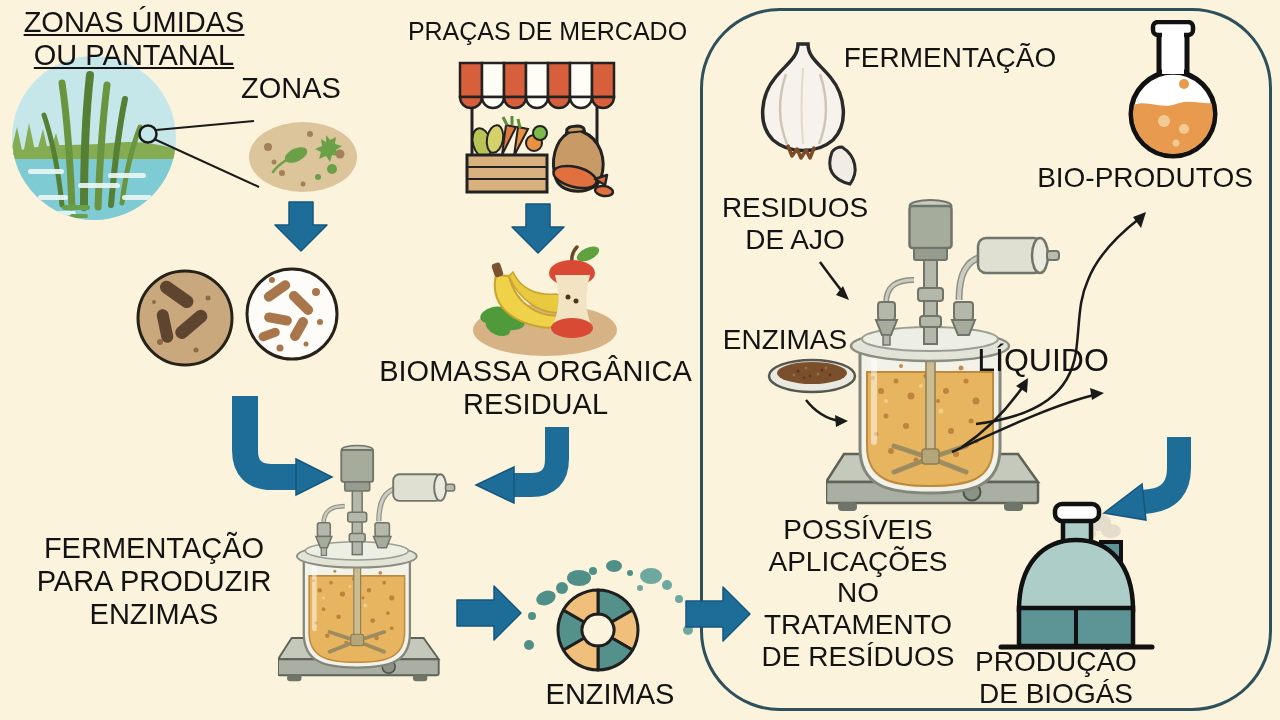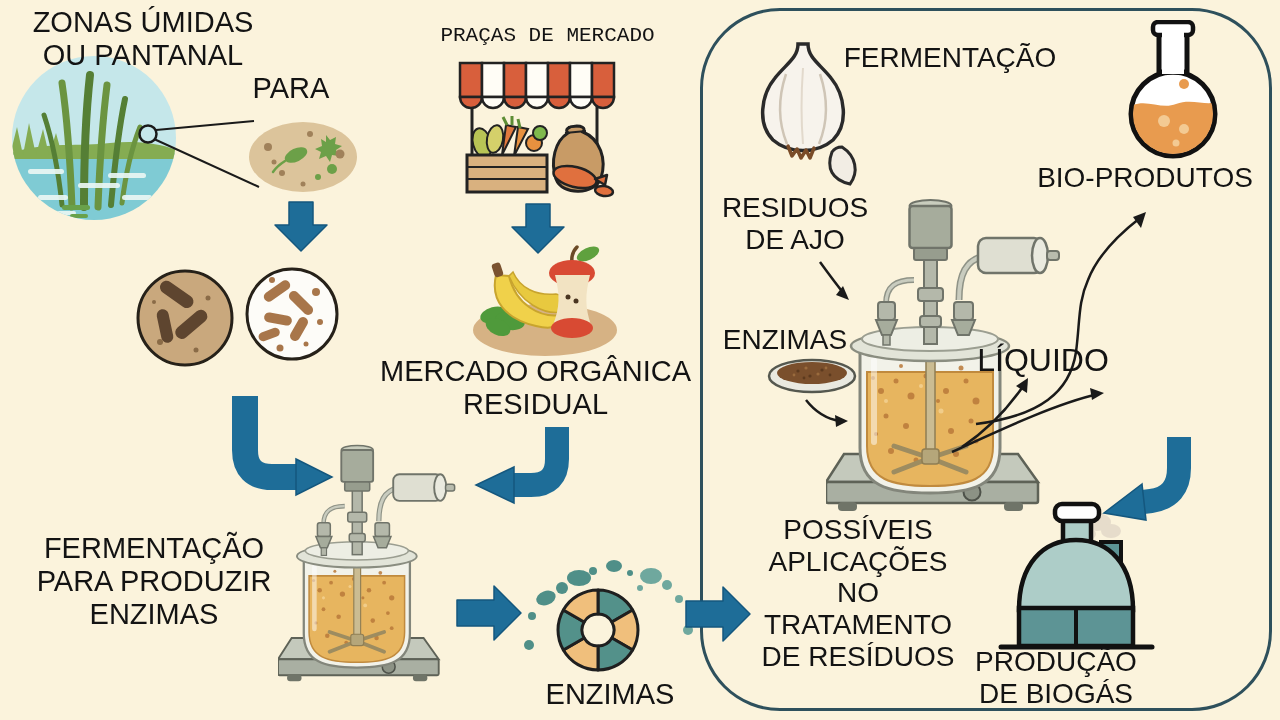--- a/index.html
+++ b/index.html
@@ -376,25 +376,25 @@
     </g>
     <g fill="#1A1A1A">
       <polygon points="849,300 836,295 843,286"></polygon>
       <polygon points="848,421 835,415 836,427"></polygon>
       <polygon points="1028,378 1016,386 1027,393"></polygon>
       <polygon points="1104,393 1090,388 1092,400"></polygon>
       <polygon points="1146,212 1133,217 1141,228"></polygon>
     </g>
   </svg>
 
-  <div class="lbl" style="left:17px;top:6px;width:252px;font-size:29px;">ZONAS ÚMIDAS
+  <div class="lbl" style="left:8px;top:6px;width:252px;font-size:29px;text-decoration:underline;">ZONAS ÚMIDAS
 OU PANTANAL</div>
-  <div class="lbl" style="left:236px;top:72px;width:110px;font-size:29px;">PARA</div>
-  <div class="lbl" style="left:375px;top:24px;width:345px;font-size:21px;font-family:Liberation Mono, monospace;">PRAÇAS DE MERCADO</div>
-  <div class="lbl" style="left:363px;top:355px;width:345px;font-size:29px;">MERCADO ORGÂNICA
+  <div class="lbl" style="left:236px;top:72px;width:110px;font-size:29px;">ZONAS</div>
+  <div class="lbl" style="left:375px;top:17px;width:345px;font-size:25px;">PRAÇAS DE MERCADO</div>
+  <div class="lbl" style="left:363px;top:355px;width:345px;font-size:29px;">BIOMASSA ORGÂNICA
 RESIDUAL</div>
   <div class="lbl" style="left:13px;top:532px;width:282px;font-size:29px;">FERMENTAÇÃO
 PARA PRODUZIR
 ENZIMAS</div>
   <div class="lbl" style="left:530px;top:678px;width:160px;font-size:29px;">ENZIMAS</div>
   <div class="lbl" style="left:820px;top:42px;width:260px;font-size:28px;">FERMENTAÇÃO</div>
   <div class="lbl" style="left:1020px;top:162px;width:250px;font-size:28px;">BIO-PRODUTOS</div>
   <div class="lbl" style="left:700px;top:192px;width:190px;font-size:28px;">RESIDUOS
 DE AJO</div>
   <div class="lbl" style="left:705px;top:324px;width:160px;font-size:28px;">ENZIMAS</div>

